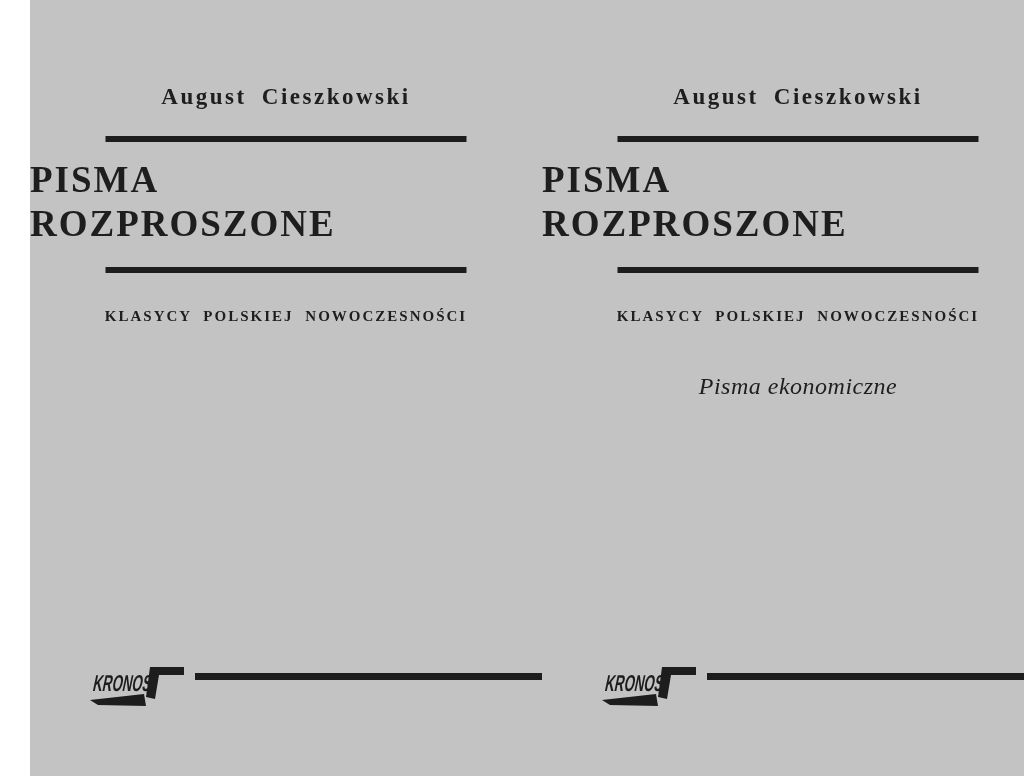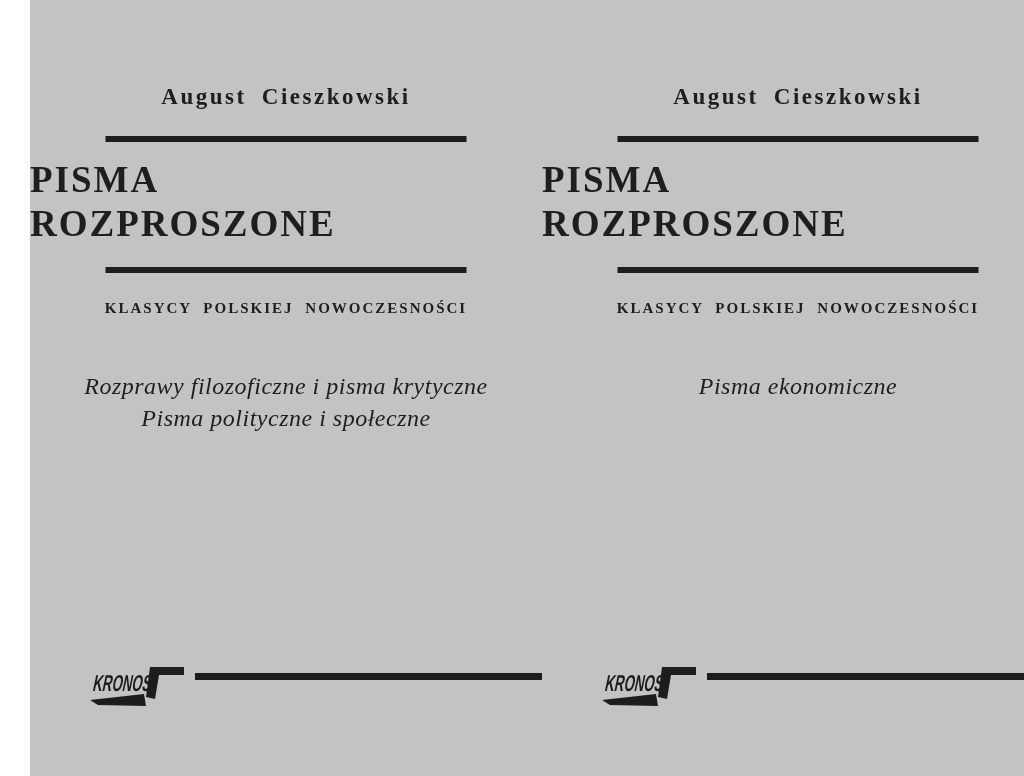--- a/index.html
+++ b/index.html
@@ -52,21 +52,21 @@
     top: 158px;
     left: 0;
     width: 100%;
     font-size: 37px;
     font-weight: bold;
     letter-spacing: 2px;
     line-height: 44px;
   }
   .series {
     position: absolute;
-    top: 300px;
+    top: 308px;
     left: 0;
     width: 100%;
     text-align: center;
     font-size: 15px;
     font-weight: bold;
     letter-spacing: 2px;
     word-spacing: 6px;
   }
   .subtitle {
     position: absolute;
@@ -102,24 +102,20 @@
 
   <div class="cover cover-left">
     <div class="author">August Cieszkowski</div>
     <div class="rule rule-top"></div>
     <div class="title">
       <span>PISMA</span><br>
       <span>ROZPROSZONE</span>
     </div>
     <div class="rule rule-bottom"></div>
     <div class="series">KLASYCY POLSKIEJ NOWOCZESNOŚCI</div>
-    <div class="subtitle">
-      <span>Rozprawy filozoficzne i pisma krytyczne</span><br>
-      <span>Pisma polityczne i społeczne</span>
-    </div>
     <svg class="kronos-logo" viewBox="0 0 96 47" xmlns="http://www.w3.org/2000/svg">
       <g fill="#1d1d1d">
         <text x="10" y="28" font-size="23" font-weight="bold" font-family="Liberation Sans, sans-serif" textLength="58" lengthAdjust="spacingAndGlyphs" transform="skewX(-12)">KRONOS</text>
         <polygon points="2,37 56,31 58,43 10,42"></polygon>
         <polygon points="62,4 96,4 96,12 71,12 67,36 58,34"></polygon>
       </g>
     </svg>
     <div class="footer-rule"></div>
   </div>
 

